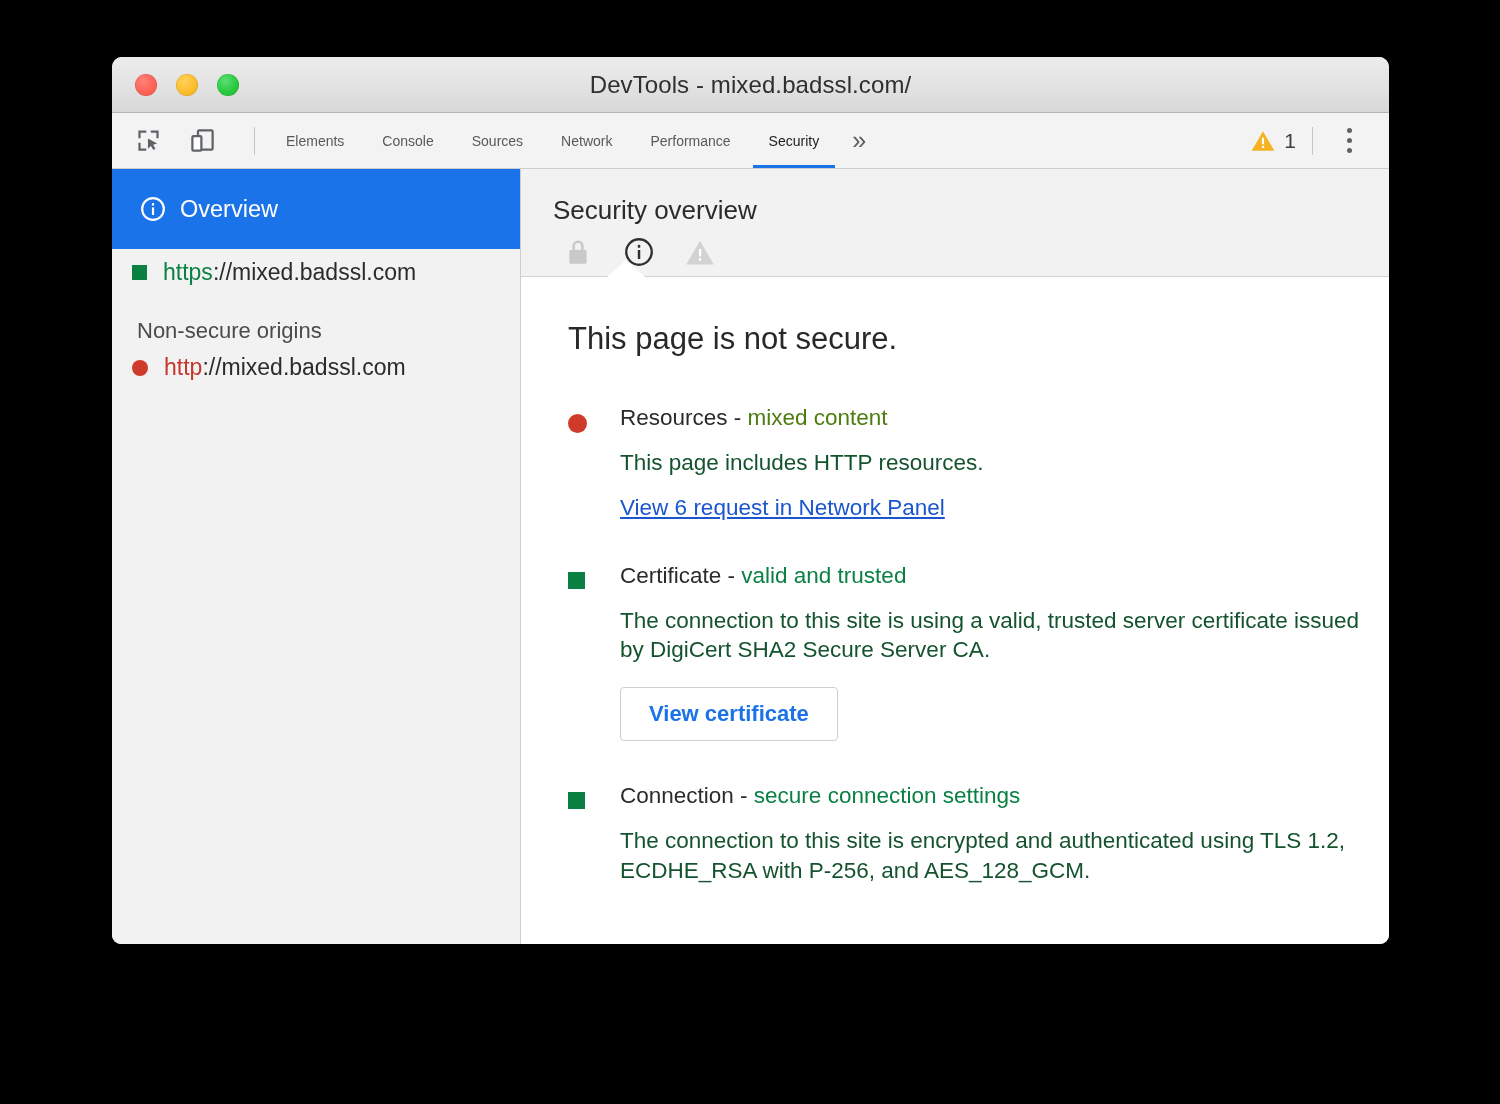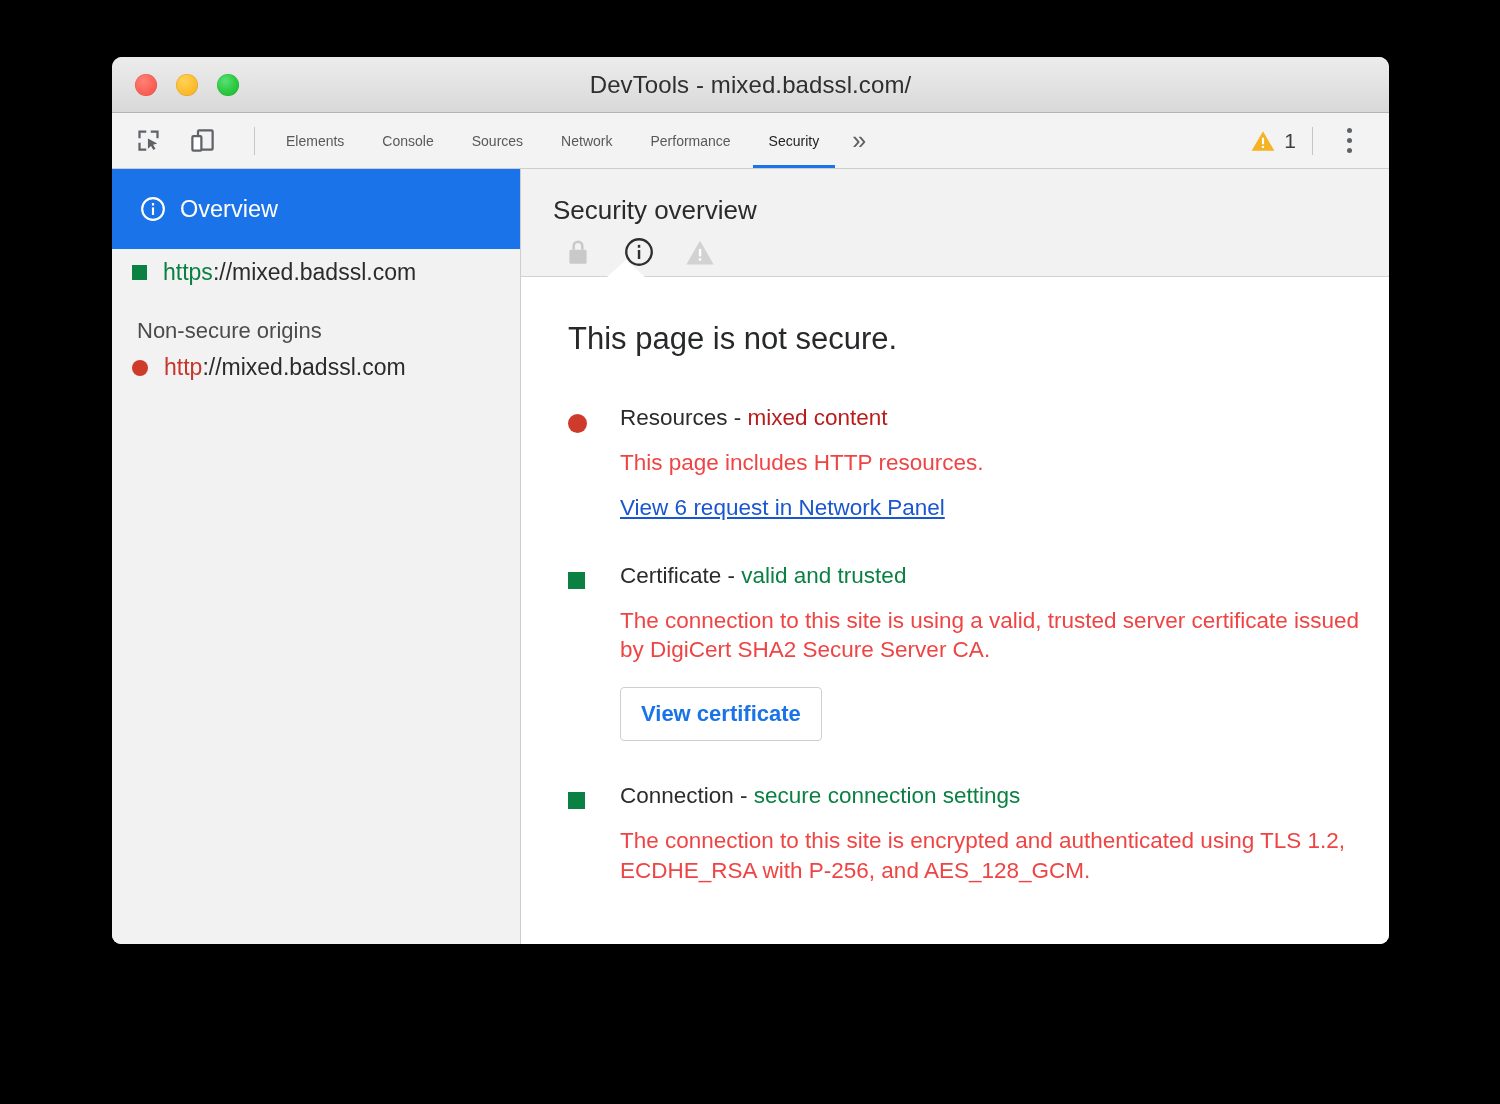--- a/index.html
+++ b/index.html
@@ -292,25 +292,25 @@
     padding-top: 9px;
   }
   .explain-body { flex: 1 1 auto; min-width: 0; }
   .explain-title {
     font-size: 22.5px;
     color: #2b2b2b;
     margin: 0 0 17px 0;
     font-weight: 400;
   }
   .explain-title .sep { color: #2b2b2b; }
-  .explain-title .state-red   { color: #b91c1c; }
+  .explain-title .state-red   { color: #4d7c0f; }
   .explain-title .state-green { color: #0b8043; }
   .explain-desc {
     font-size: 22.5px;
-    color: #ef4444;
+    color: #14532d;
     line-height: 1.32;
     margin: 0;
     max-width: 760px;
   }
   .explain-link {
     display: inline-block;
     margin-top: 17px;
     font-size: 22.5px;
     color: #1a56d0;
     text-decoration: underline;
@@ -318,21 +318,21 @@
   }
   .btn-outline {
     margin-top: 22px;
     display: inline-block;
     background: #ffffff;
     border: 1px solid #cfcfcf;
     border-radius: 4px;
     color: #1a73e8;
     font-size: 22px;
     font-weight: 700;
-    padding: 13px 20px;
+    padding: 13px 28px;
     cursor: pointer;
     font-family: "Liberation Sans", sans-serif;
   }
   .sq-green.bullet { width: 17px; height: 17px; flex: 0 0 17px; }
   .dot-red.bullet  { width: 19px; height: 19px; flex: 0 0 19px; }
 </style>
 </head>
 <body>
 
 <div id="window">

